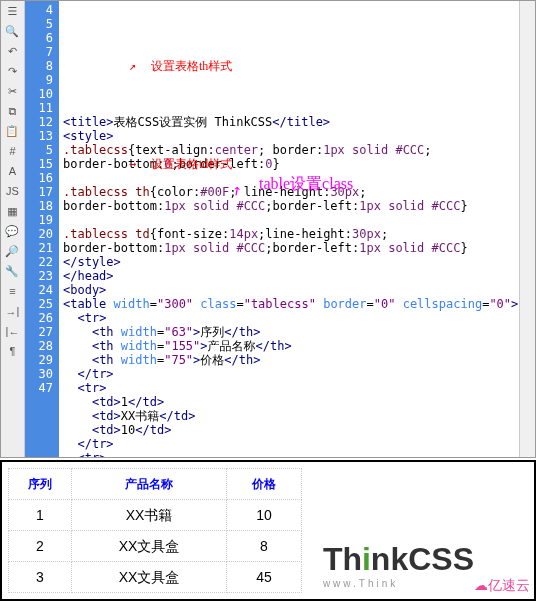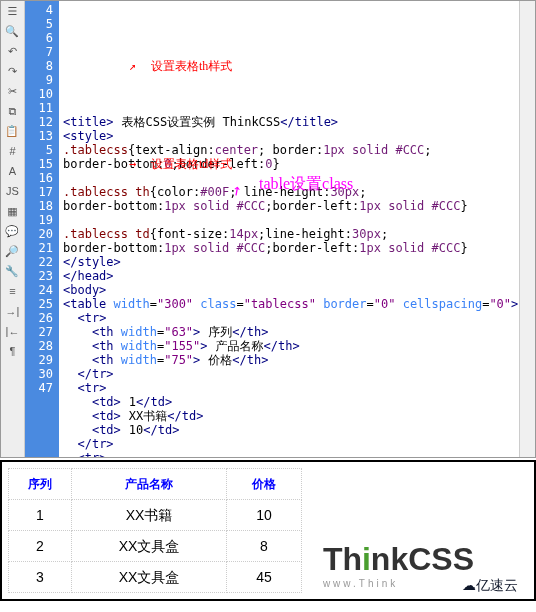--- a/index.html
+++ b/index.html
@@ -7,42 +7,42 @@
     .editor-container { display: flex; border: 1px solid #999; width: 536px; height: 458px; overflow: hidden; }
     .toolbar { width: 24px; background: #eee; border-right: 1px solid #ccc; display: flex; flex-direction: column; align-items: center; padding-top: 2px; gap: 4px; }
     .toolbar-icon { width: 16px; height: 16px; display: flex; align-items: center; justify-content: center; color: #555; font-size: 11px; }
     .gutter { width: 34px; background: #4a8ae0; color: #fff; font-family: Consolas, monospace; font-size: 12px; line-height: 14px; padding-top: 2px; text-align: right; padding-right: 6px; }
     .gutter-line { height: 14px; }
     .code-area { flex: 1; background: #fff; font-family: Consolas, monospace; font-size: 12px; line-height: 14px; padding-top: 2px; padding-left: 4px; position: relative; overflow: hidden; white-space: pre; }
     .code-line { height: 14px; }
     .tag { color: #000080; }
     .attr { color: #3b82f6; }
     .string { color: #800080; }
-    .text { color: #000; margin-left: 8px; }
+    .text { color: #000; }
     .css-sel { color: #800000; }
     .css-prop { color: #000; }
     .css-val { color: #701a75; }
     .css-punc { color: #000; }
     .annotation { color: #ff0000; position: absolute; font-family: "Microsoft YaHei"; font-size: 12px; }
     .annotation-magenta { color: #ff00ff; position: absolute; font-family: "Microsoft YaHei"; font-size: 16px; }
     .scroll-v { width: 16px; background: #f0f0f0; border-left: 1px solid #ccc; }
     
     .preview-container { border: 2px solid #000; width: 536px; padding: 6px; margin-top: 2px; position: relative; }
     .preview-table { border-collapse: collapse; }
     .preview-table th { color: #0000ff; font-weight: bold; text-align: center; line-height: 30px; border-top: 1px dotted #ccc; border-right: 1px dotted #ccc; }
     .preview-table th:first-child { border-left: 1px dotted #ccc; }
     .preview-table td { font-size: 14px; text-align: center; line-height: 30px; border-bottom: 1px dotted #ccc; border-right: 1px dotted #ccc; }
     .preview-table td:first-child { border-left: 1px dotted #ccc; }
     .preview-table tr:first-child th { border-bottom: 1px dotted #ccc;}
     
     .logo { position: absolute; right: 60px; bottom: 10px; font-family: Arial; }
     .logo-main { font-size: 32px; font-weight: bold; color: #333; }
     .logo-main .green { color: #4a9e2f; }
     .logo-sub { font-size: 10px; color: #999; letter-spacing: 3px; }
-    .watermark { position: absolute; right: 16px; bottom: 4px; font-size: 14px; color: #0f172a; }
+    .watermark { position: absolute; right: 4px; bottom: 4px; font-size: 14px; color: #ec4899; }
     .watermark-icon { display: inline-block; }
     .arrow-mag { position: absolute; color: #ff00ff; font-size: 16px; transform: rotate(-35deg); }
   </style>
 </head>
 <body>
 
 <div class="editor-container">
   <div class="toolbar">
     <span class="toolbar-icon">☰</span>
     <span class="toolbar-icon">🔍</span>

